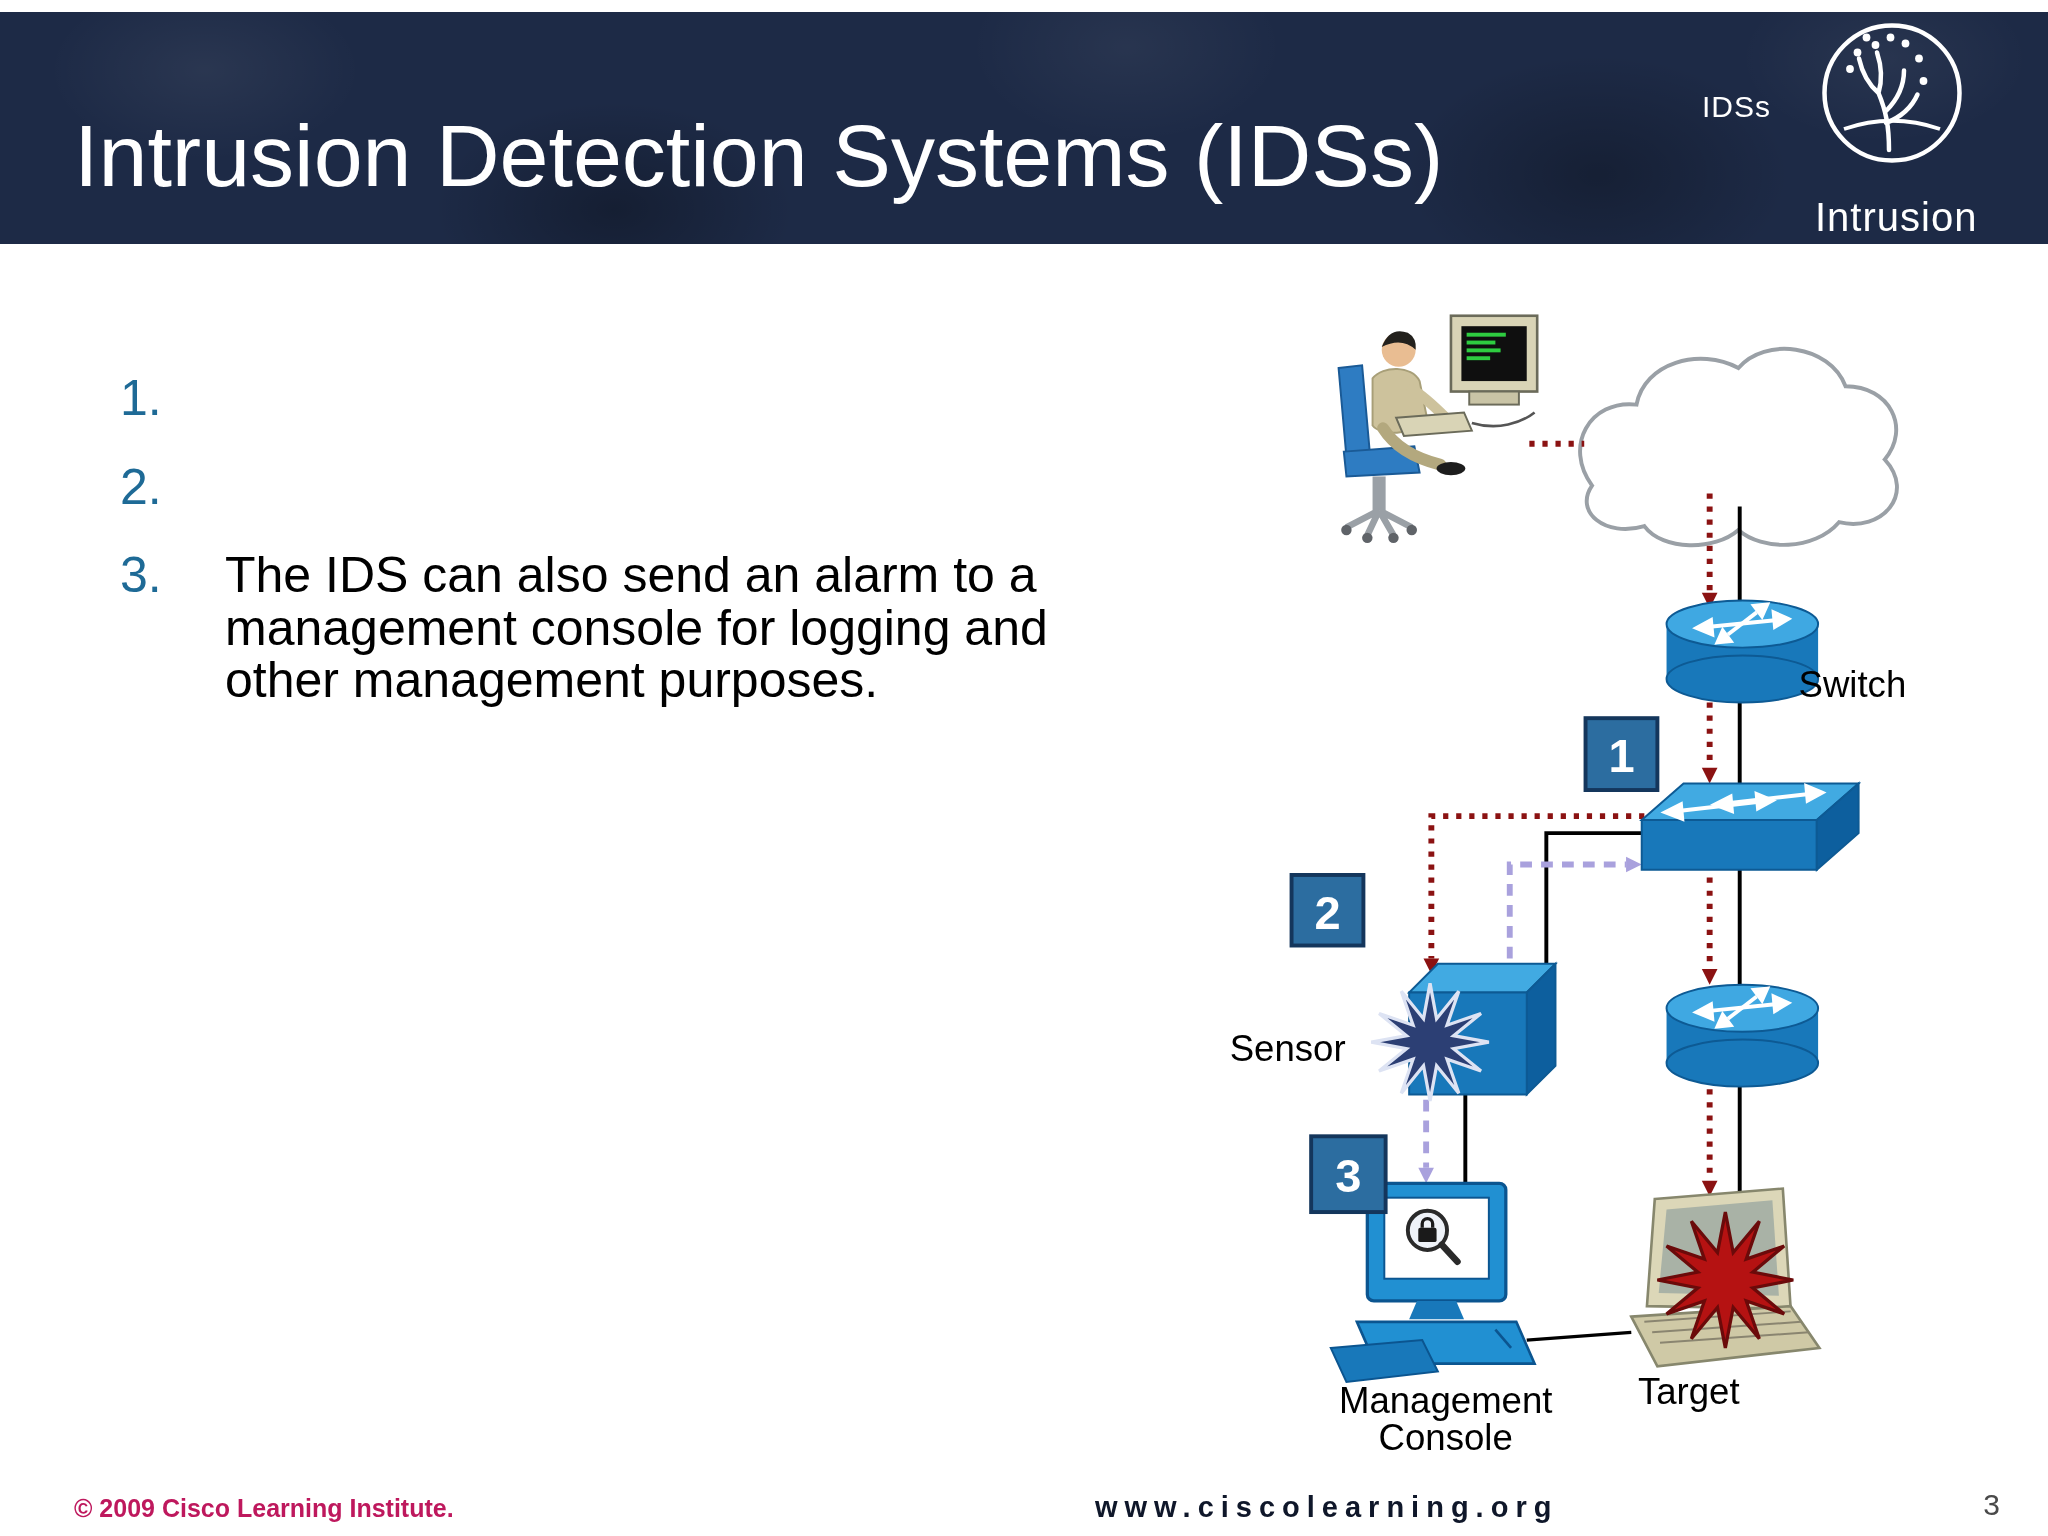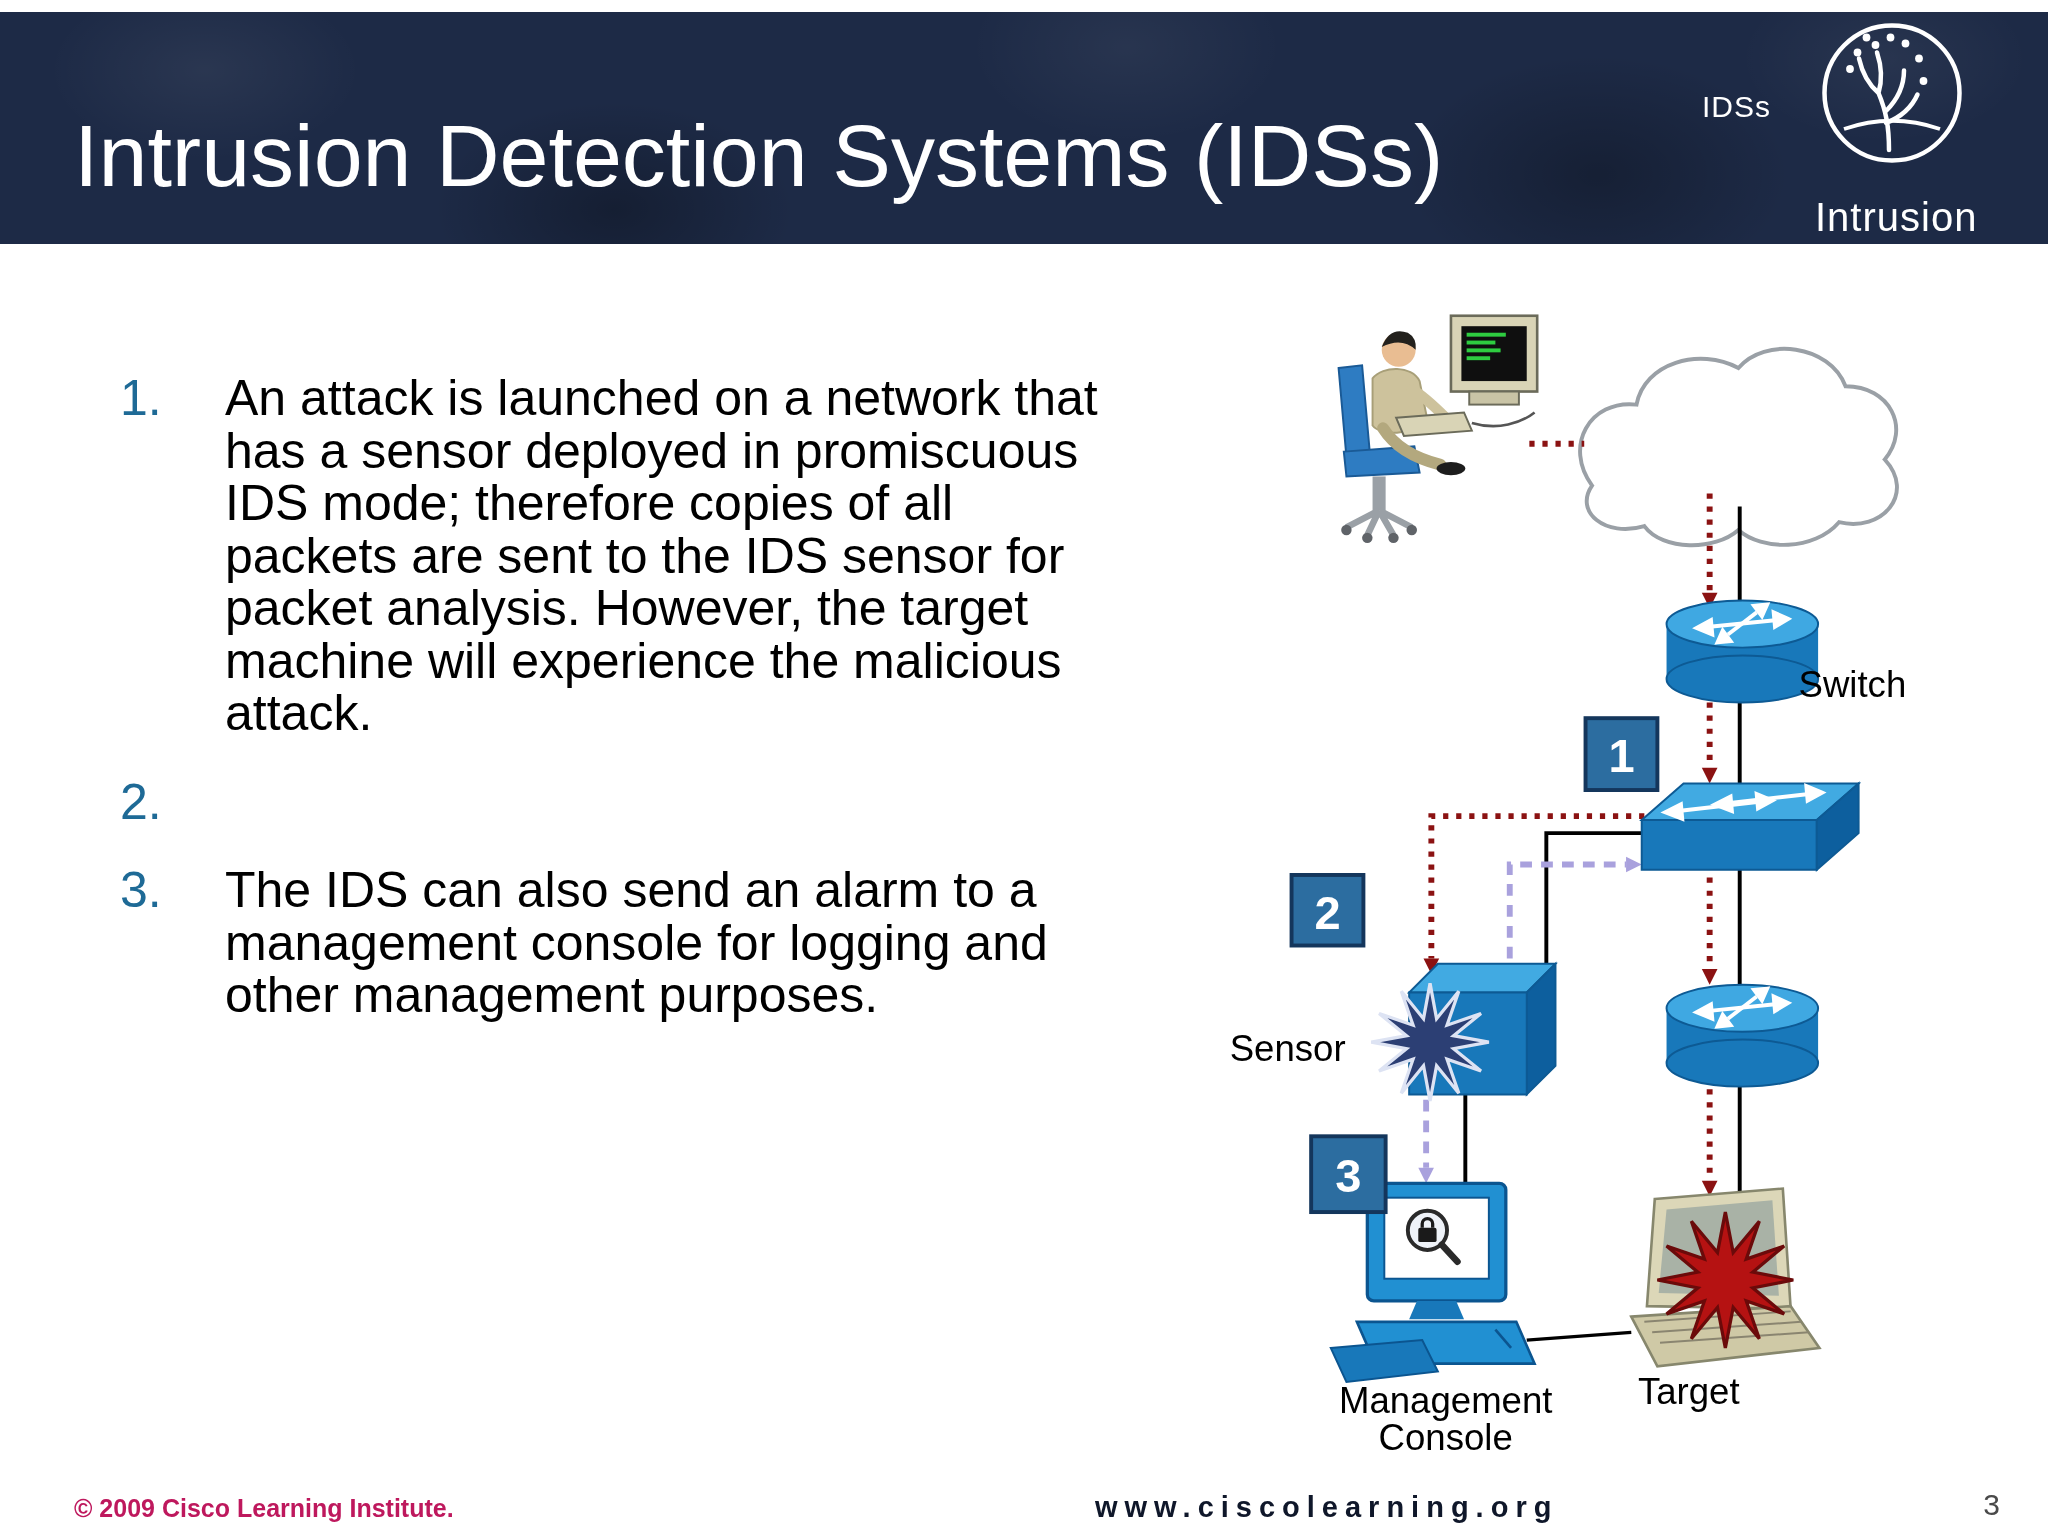--- a/index.html
+++ b/index.html
@@ -96,21 +96,20 @@
           <circle cx="33" cy="13" r="2.6" fill="#fff"></circle>
       </svg>
       <div class="logo-cisco">IDSs</div>
       <div class="logo-institute">Intrusion</div>
     </div>
   </div>
 
   <div class="content">
     <div class="item">
       <div class="item-num">1.</div>
-      <div class="item-text">An attack is launched on a network that has a sensor deployed in promiscuous IDS mode; therefore copies of all packets are sent to the IDS sensor for packet analysis. However, the target machine will experience the malicious attack.</div>
     </div>
     <div class="item">
       <div class="item-num">2.</div>
     </div>
     <div class="item">
       <div class="item-num">3.</div>
       <div class="item-text">The IDS can also send an alarm to a management console for logging and other management purposes.</div>
     </div>
   </div>
 

